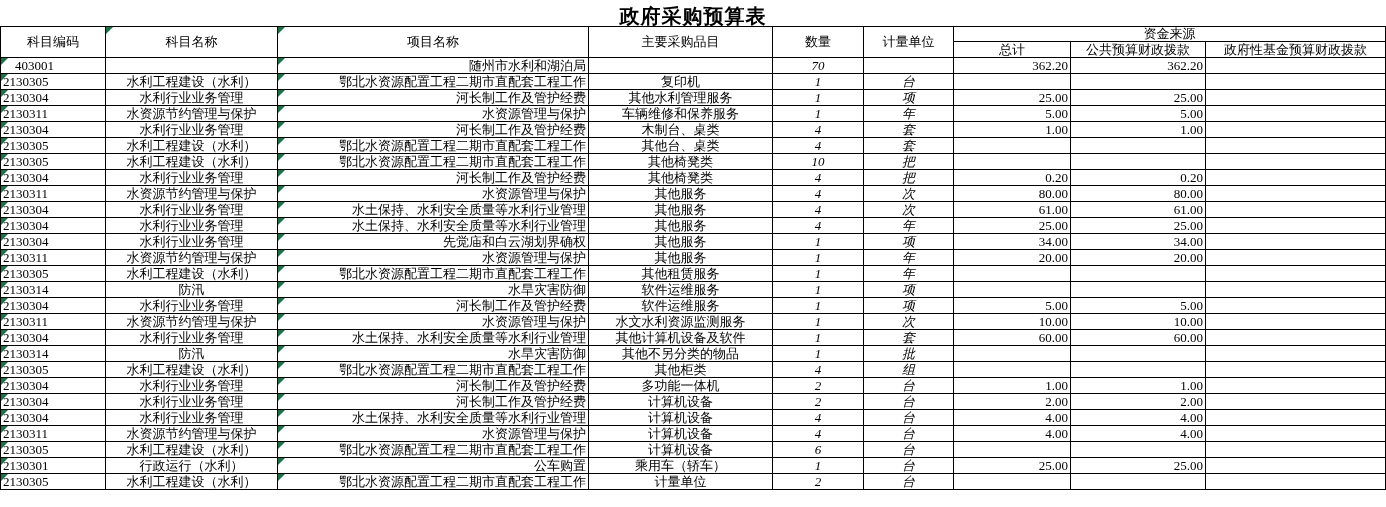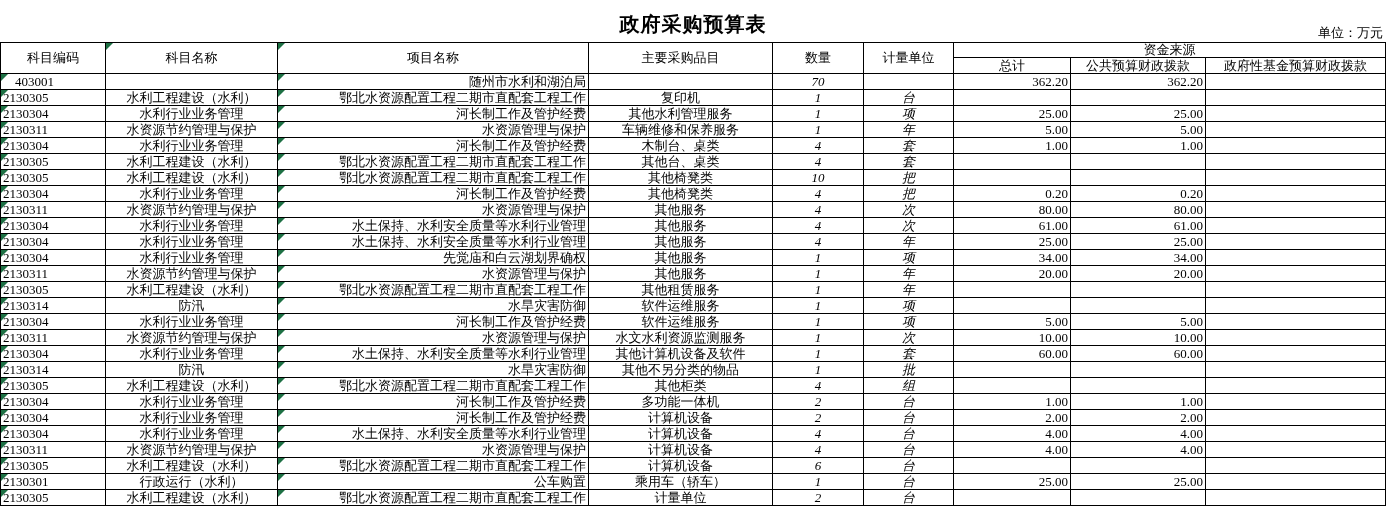--- a/index.html
+++ b/index.html
@@ -6,21 +6,21 @@
   html,body { background:#ffffff; }
   .page {
     position:relative;
     width:1386px; height:507px;
     background:#ffffff;
     font-family:"Liberation Serif","DejaVu Serif",serif;
     color:#000000;
     overflow:hidden;
   }
   .title {
-    height:26px; padding-top:11px;
+    height:26px; padding-top:3px;
     text-align:center;
     font-size:20px; font-weight:bold;
     letter-spacing:1px;
   }
   .unit-note {
     height:16px; line-height:14px;
     text-align:right; padding-right:3px;
     font-size:13px;
   }
   table.budget {
@@ -53,21 +53,20 @@
     border-top:7px solid #1d7044;
     border-right:7px solid transparent;
     pointer-events:none;
   }
 </style>
 </head>
 <body>
 
 <div class="page">
   <div class="title">政府采购预算表</div>
-  <div class="unit-note">单位：万元</div>
 
   <table class="budget">
     <colgroup>
       <col style="width:105px">
         <col style="width:172px">
         <col style="width:311px">
       <col style="width:184px">
         <col style="width:91px">
         <col style="width:90px">
       <col style="width:117px">

